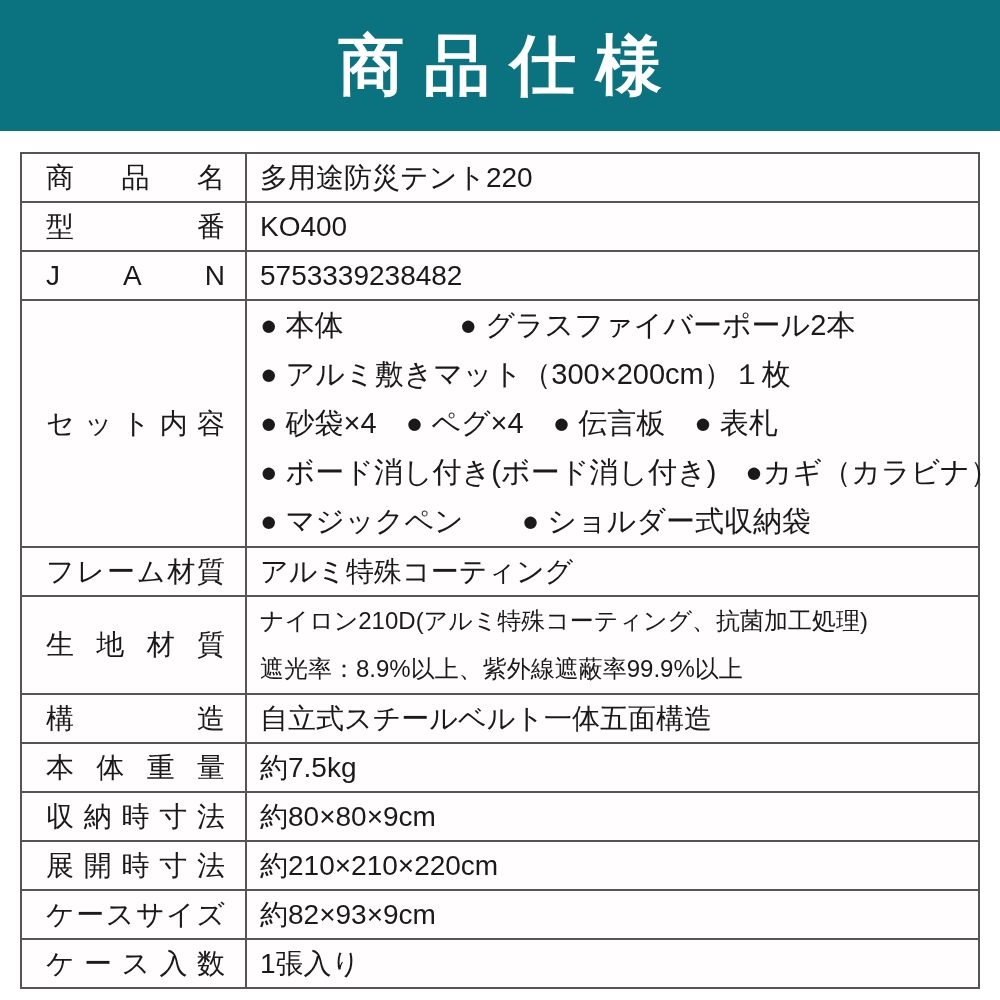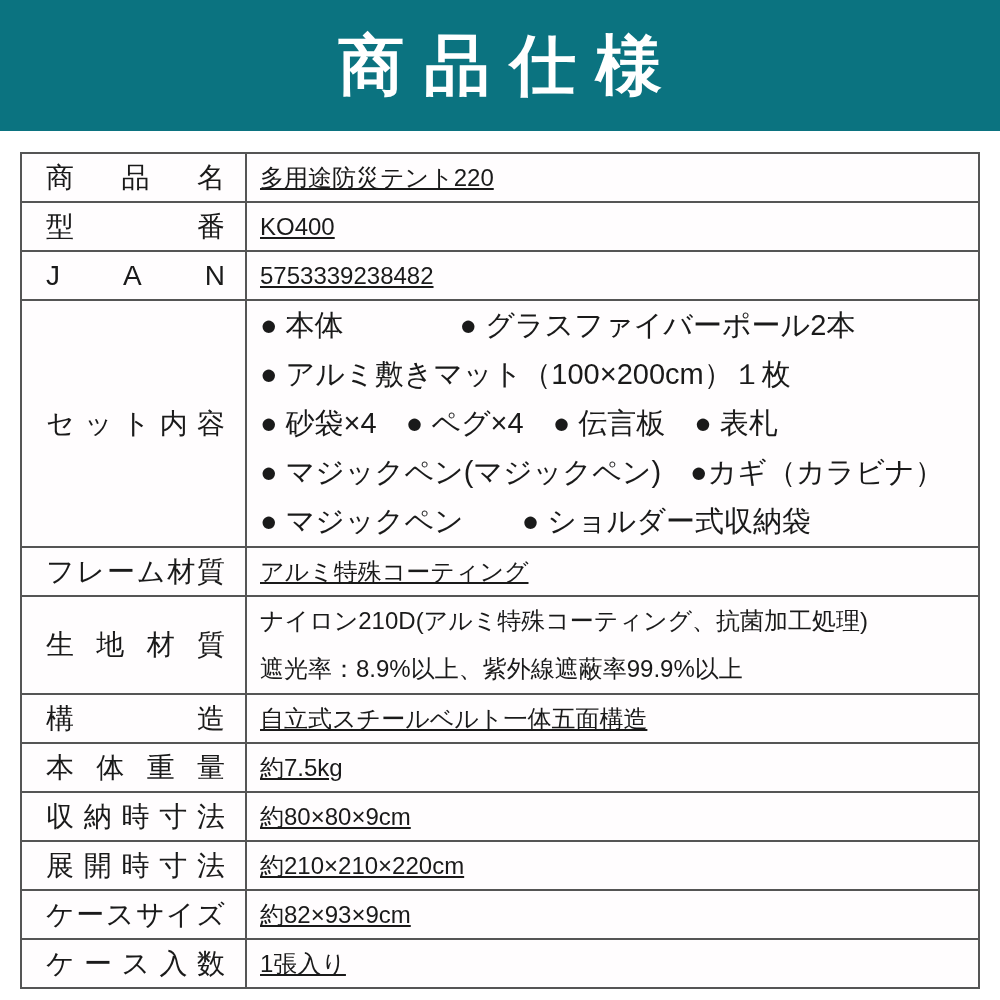--- a/index.html
+++ b/index.html
@@ -46,23 +46,22 @@
     font-size: 28px;
   }
   .label-inner {
     display: flex;
     justify-content: space-between;
     width: 100%;
     white-space: nowrap;
   }
   td.value-cell {
     padding: 0 4px 0 13px;
-    font-size: 24px;
+    font-size: 28px;
     white-space: nowrap;
-    text-decoration: underline;
   }
   tr.row-std { height: 49px; }
   tr.row-set { height: 245px; }
   tr.row-fabric { height: 96px; }
 
   td.multi-cell { padding: 0 4px 0 13px; }
   .set-line  { line-height: 49px; font-size: 29px; white-space: nowrap; }
   .fab-line  { line-height: 48px; font-size: 24px; white-space: nowrap; }
 </style>
 </head>
@@ -119,23 +118,23 @@
             <div class="label-inner">
                 <span>セ</span>
                 <span>ッ</span>
                 <span>ト</span>
                 <span>内</span>
                 <span>容</span>
               </div>
           </td>
           <td class="multi-cell">
             <div class="set-line">● 本体　　　　● グラスファイバーポール2本</div>
-            <div class="set-line">● アルミ敷きマット（100×200cm）１枚</div>
+            <div class="set-line">● アルミ敷きマット（300×200cm）１枚</div>
             <div class="set-line">● 砂袋×4　● ペグ×4　● 伝言板　● 表札</div>
-            <div class="set-line">● マジックペン(マジックペン)　●カギ（カラビナ）</div>
+            <div class="set-line">● ボード消し付き(ボード消し付き)　●カギ（カラビナ）</div>
             <div class="set-line">● マジックペン　　● ショルダー式収納袋</div>
           </td>
         </tr>
 
         <tr class="row-std">
           <td class="label-cell">
             <div class="label-inner">
                 <span>フ</span>
                 <span>レ</span>
                 <span>ー</span>

